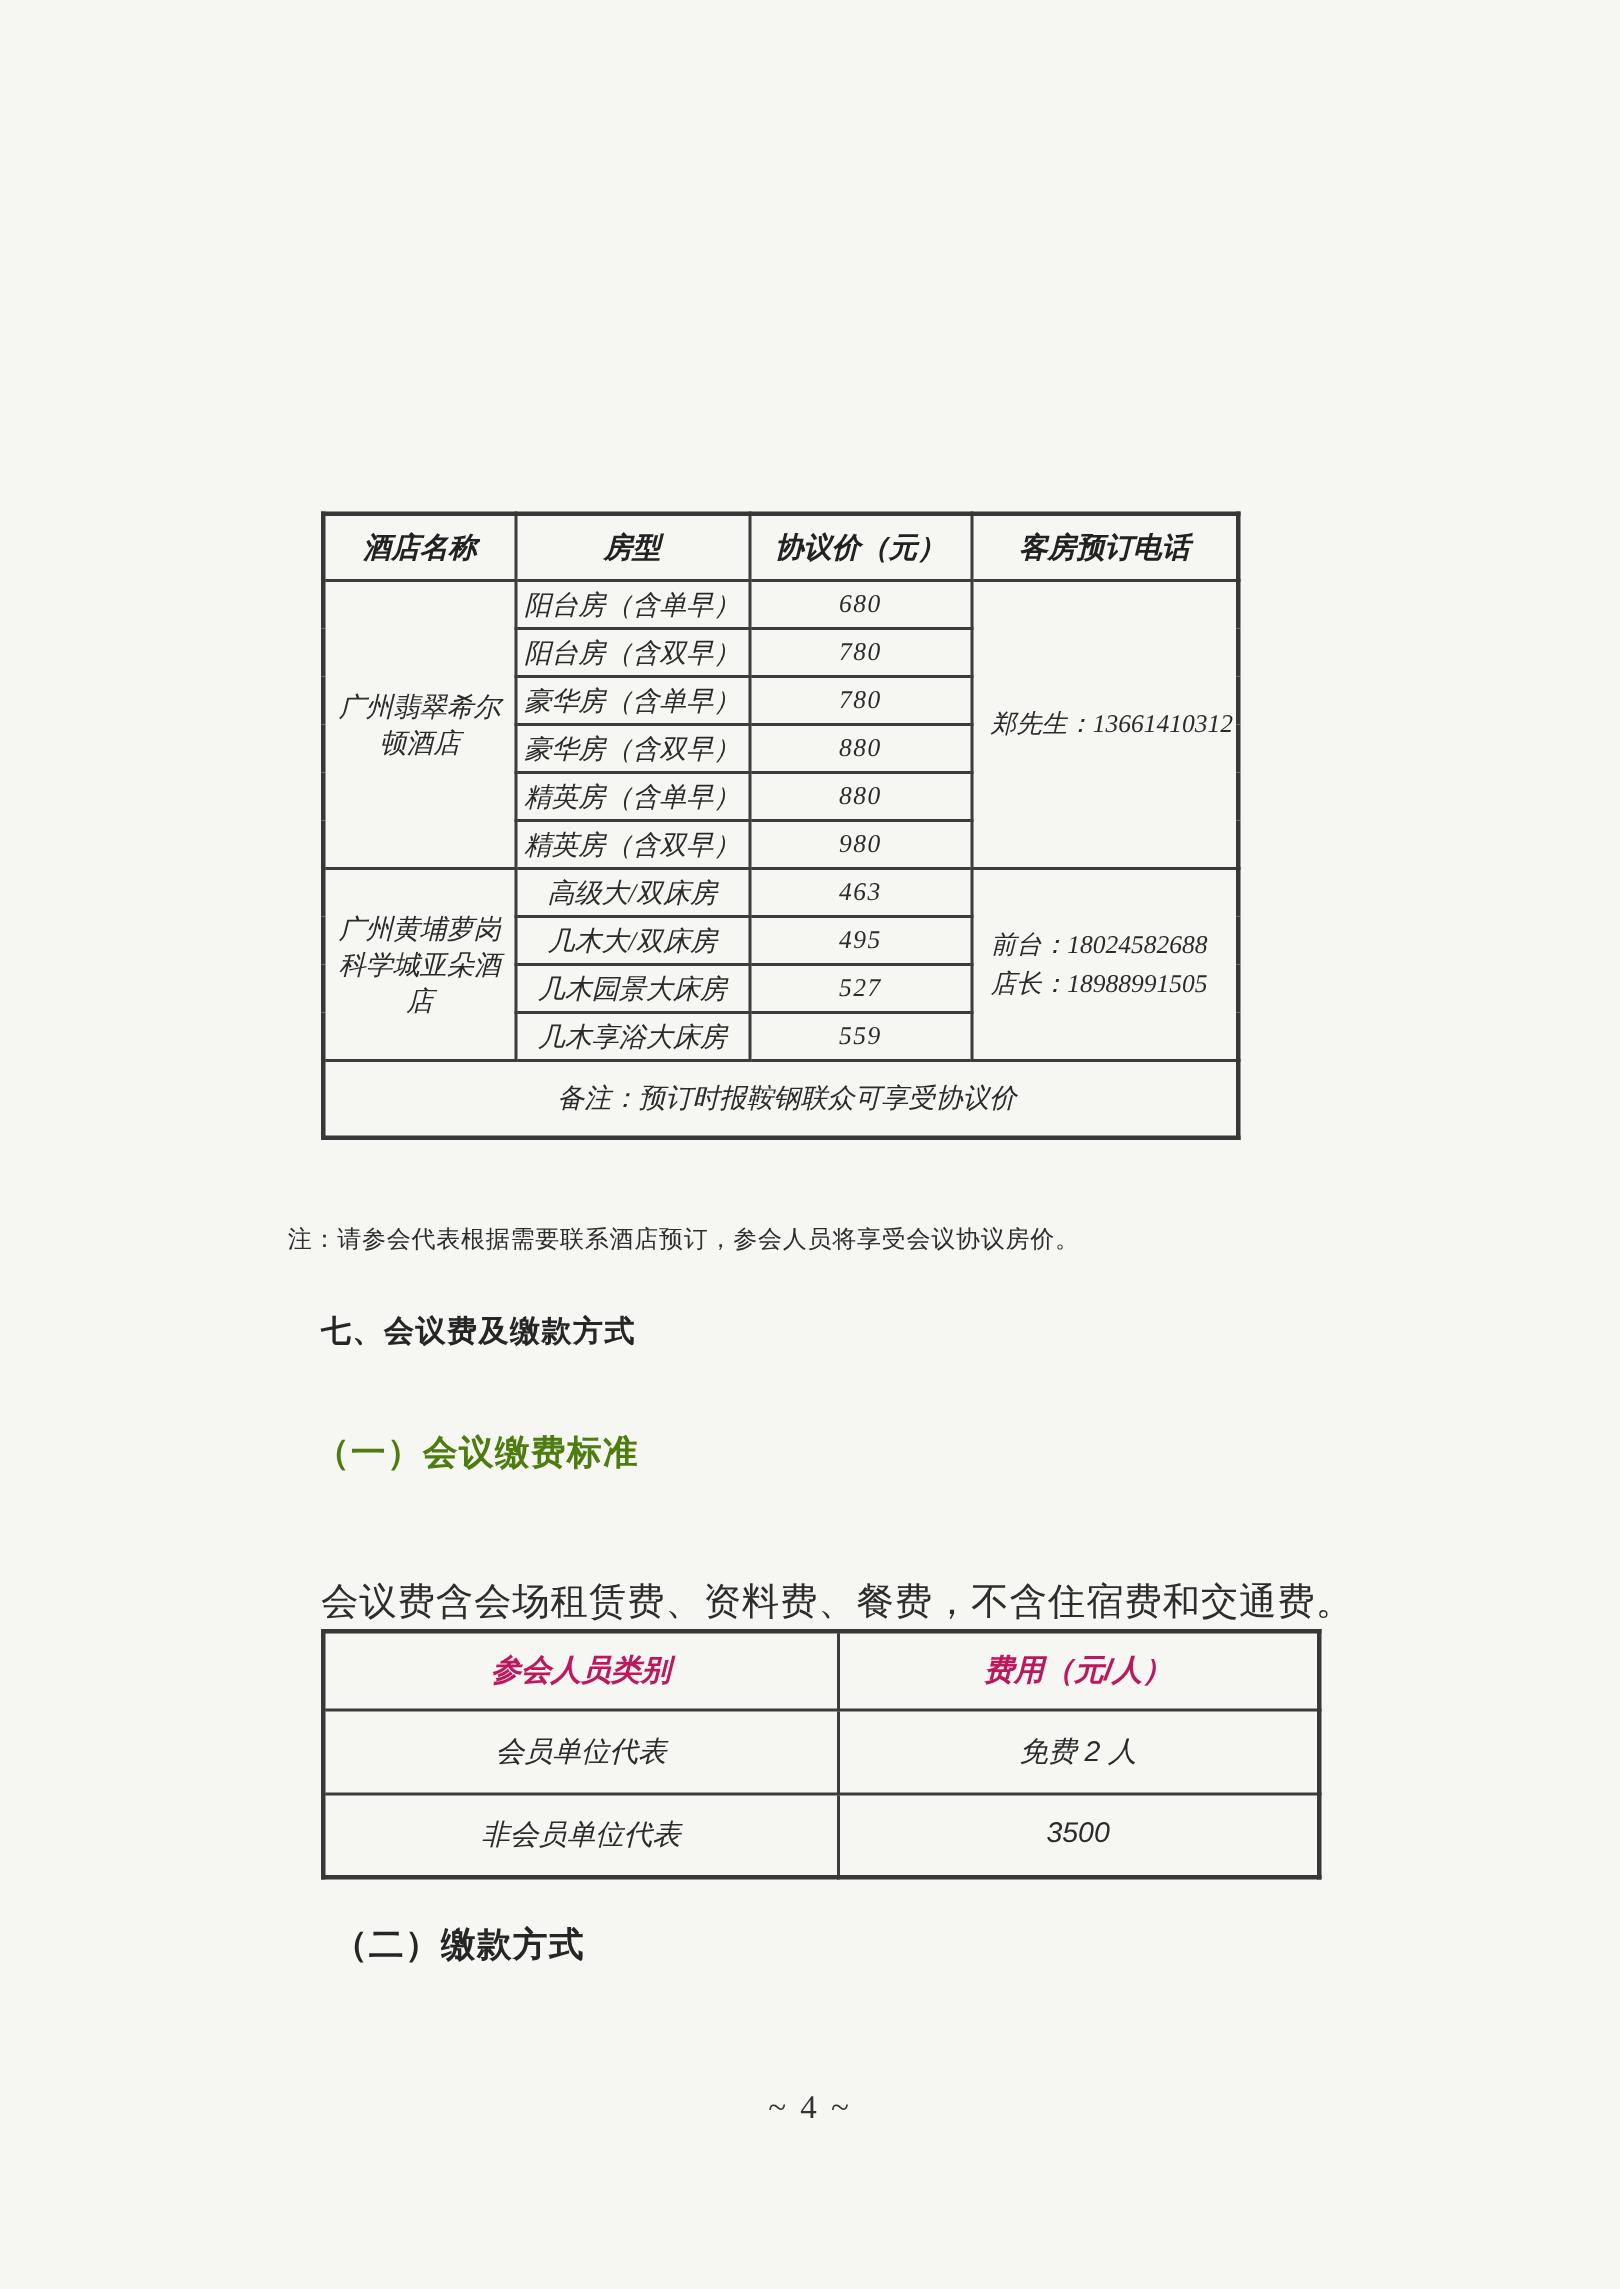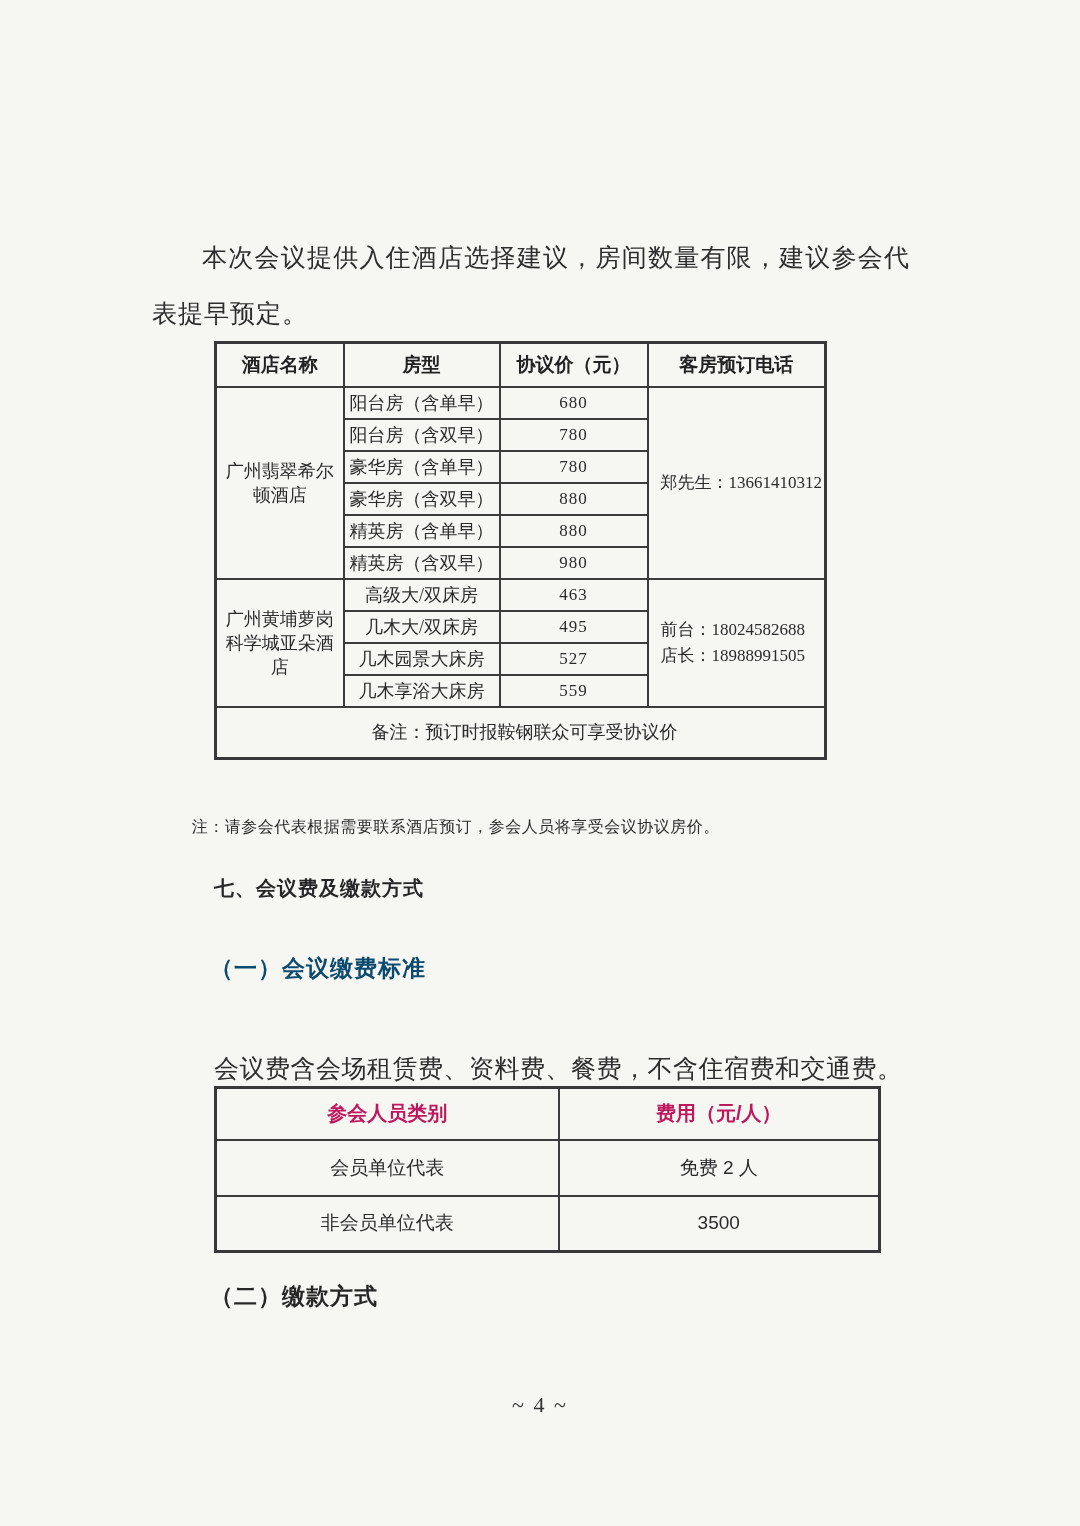--- a/index.html
+++ b/index.html
@@ -30,38 +30,39 @@
   }
   .h-sec {
     position:absolute; left:214px; top:873px;
     font-family:"Liberation Sans", sans-serif;
     font-size:20px; font-weight:bold; line-height:30px; color:#262626;
     letter-spacing:1px;
   }
   .h-sub1 {
     position:absolute; left:210px; top:953px;
     font-family:"Liberation Sans", sans-serif;
-    font-size:23px; font-weight:bold; line-height:30px; color:#0c4a6e;
+    font-size:23px; font-weight:bold; line-height:30px; color:#4d7c0f;
     letter-spacing:1px;
   }
   .h-sub2 {
-    position:absolute; left:210px; top:1281px;
+    position:absolute; left:222px; top:1281px;
     font-family:"Liberation Sans", sans-serif;
     font-size:23px; font-weight:bold; line-height:30px; color:#262626;
     letter-spacing:1px;
   }
   .page-num {
     position:absolute; left:0; top:1392px; width:1080px;
     text-align:center; font-size:22px; letter-spacing:2px; color:#333;
   }
 
   
   table.doc-table {
     border-collapse:collapse; table-layout:fixed;
     background:transparent;
+    font-style:italic;
   }
   table.doc-table td, table.doc-table th {
     border:2px solid #3c3c3c;
     padding:0;
     vertical-align:middle;
     text-align:center;
     overflow:hidden;
   }
   table.doc-table { border:3px solid #383838; }
 
@@ -88,21 +89,20 @@
     font-size:20px; font-weight:bold; color:#be185d;
   }
   #fee-table td { font-size:19px; color:#2b2b2b; }
   #fee-table td.fee-val { font-family:"Liberation Sans", sans-serif; font-size:19px; }
 </style>
 </head>
 <body>
 
 <div class="page">
 
-  <p class="intro">本次会议提供入住酒店选择建议，房间数量有限，建议参会代表提早预定。</p>
 
   <table class="doc-table" id="hotel-table">
     <colgroup>
       <col style="width:128px">
         <col style="width:156px">
         <col style="width:148px">
         <col style="width:178px">
     </colgroup>
     <thead>
       <tr>

